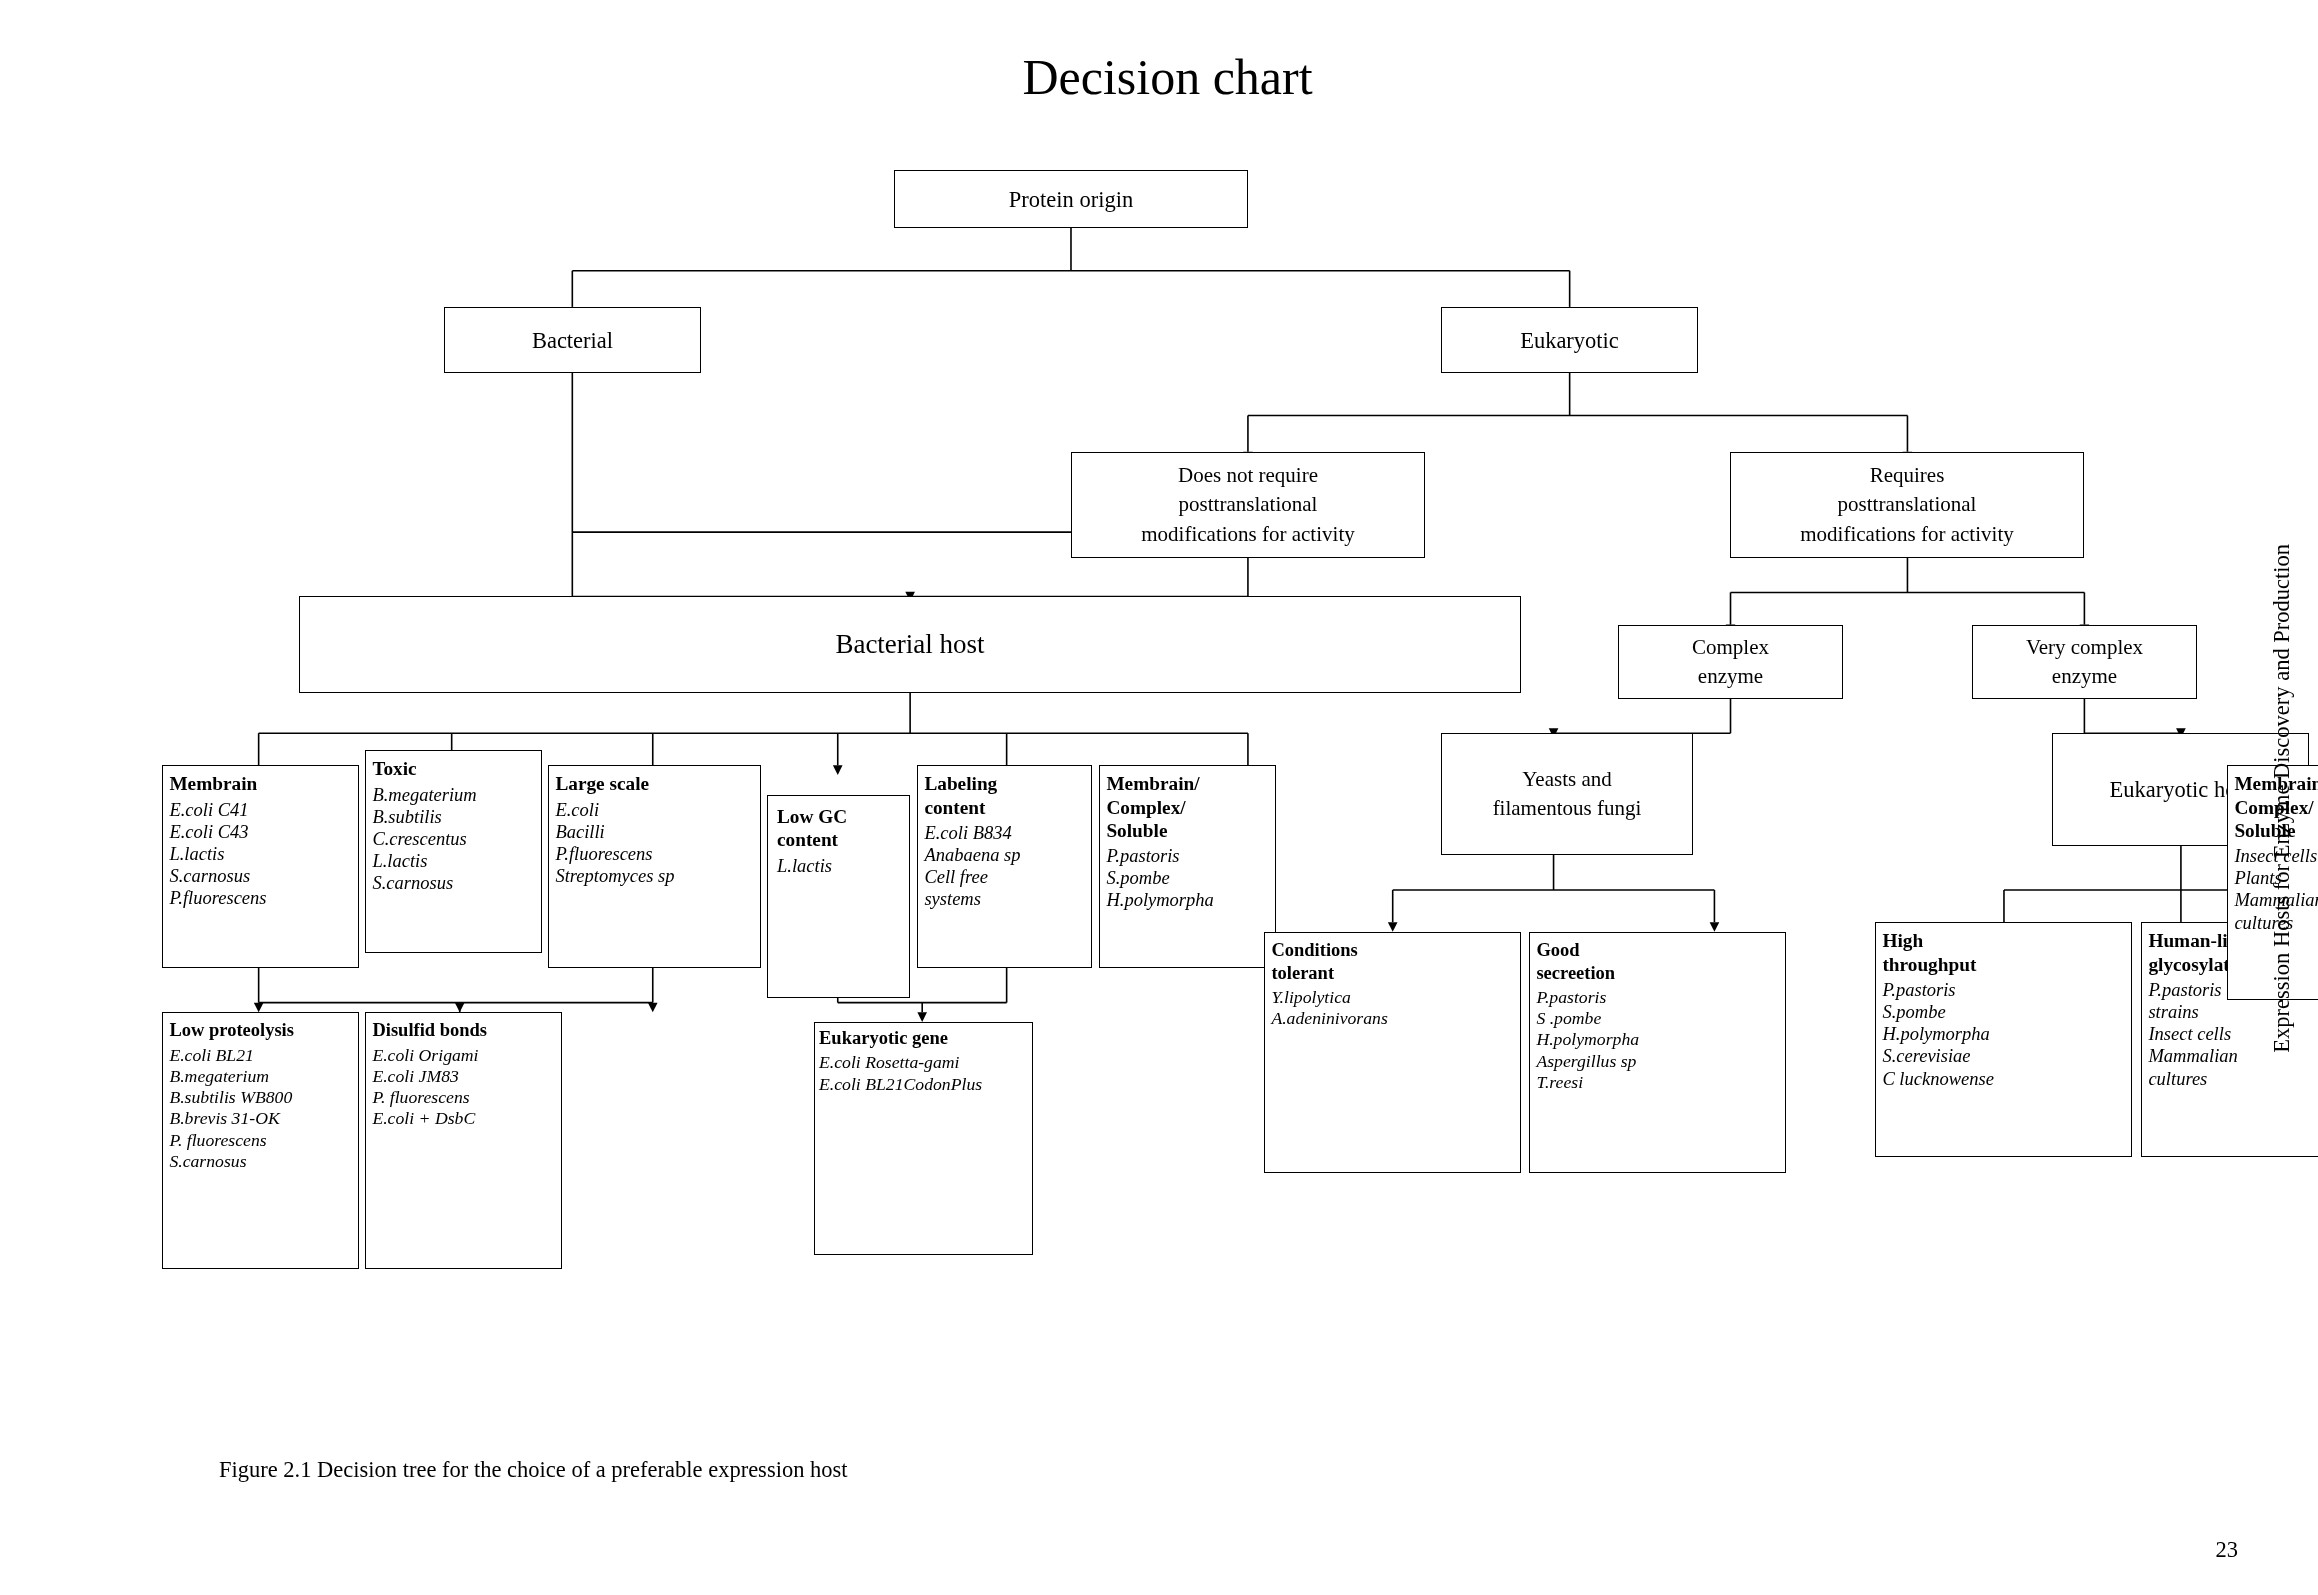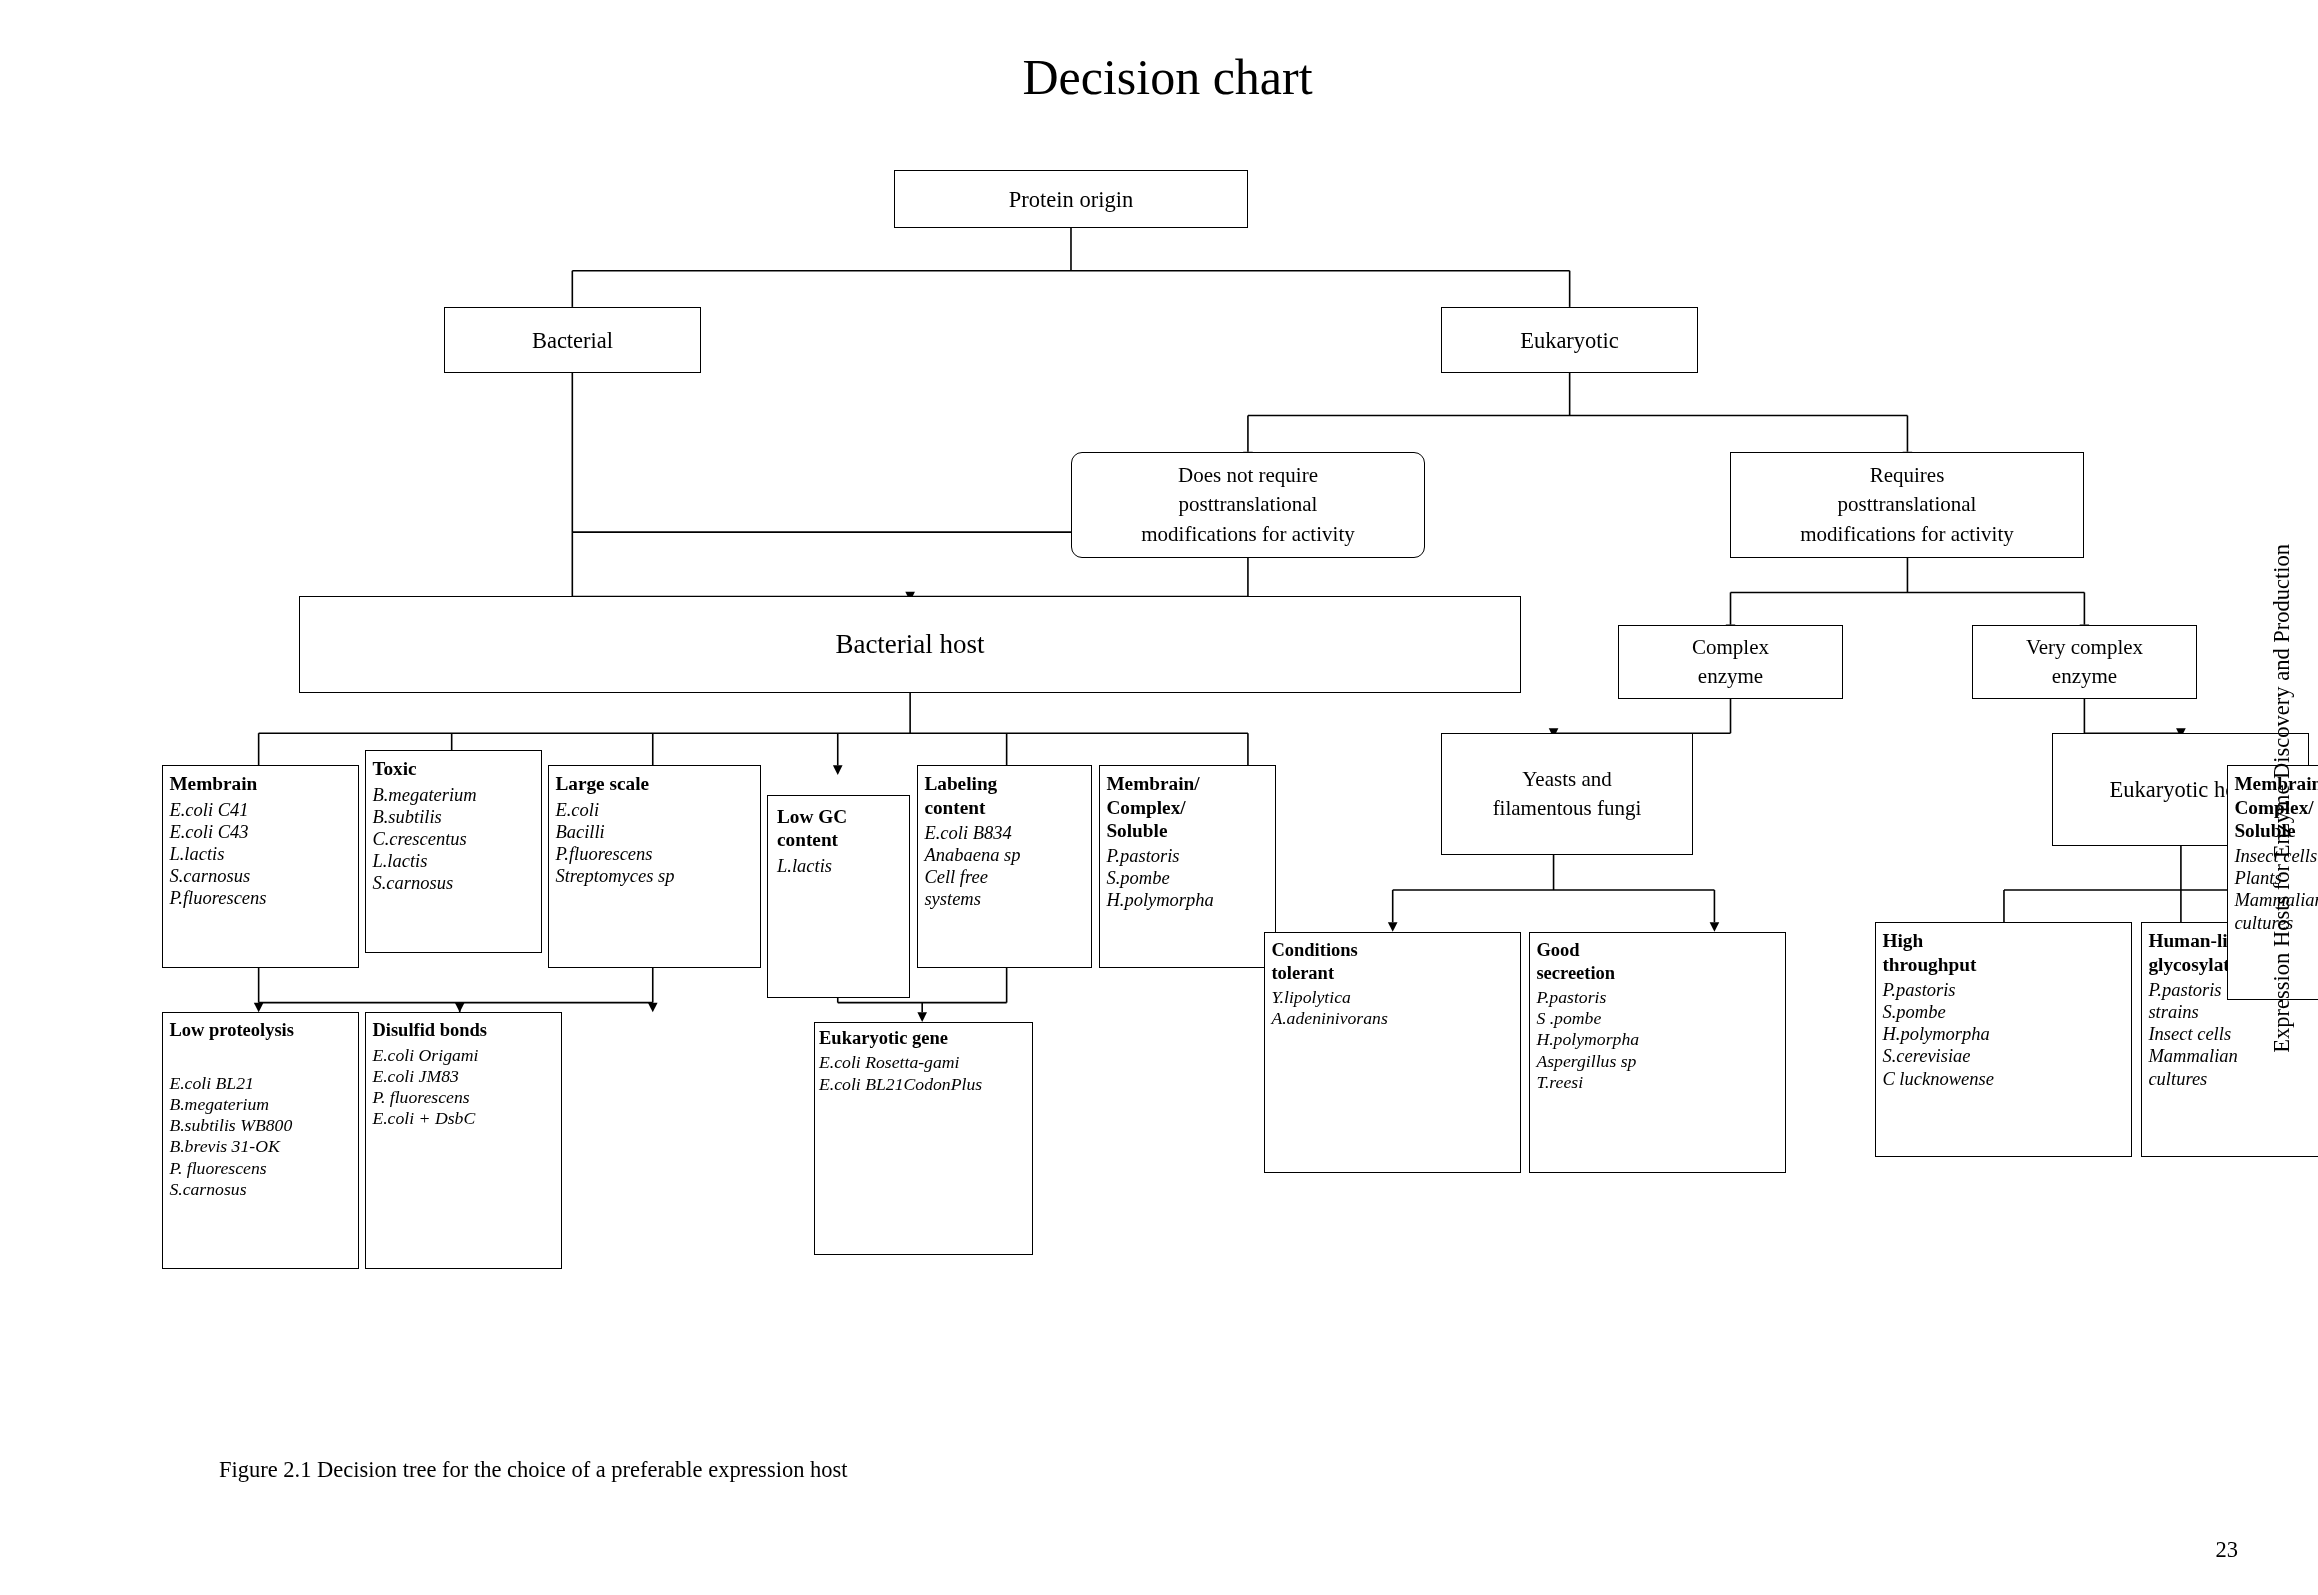--- a/index.html
+++ b/index.html
@@ -212,21 +212,21 @@
     </div>
 
     <div class="box" style="left:306px; top:161px; width:257px; height:66px; font-size:22.5px;">
       <span>Bacterial</span>
     </div>
 
     <div class="box" style="left:1303px; top:161px; width:257px; height:66px; font-size:22.5px;">
       <span>Eukaryotic</span>
     </div>
 
-    <div class="box" style="left:933px; top:306px; width:354px; height:106px; font-size:21px; line-height:1.4;border-radius:11px;">
+    <div class="box" style="left:933px; top:306px; width:354px; height:106px; font-size:21px; line-height:1.4;">
       <span style="white-space:pre-line;">Does not require
 posttranslational
 modifications for activity</span>
     </div>
 
     <div class="box" style="left:1592px; top:306px; width:354px; height:106px; font-size:21px; line-height:1.4;">
       <span style="white-space:pre-line;">Requires
 posttranslational
 modifications for activity</span>
     </div>
@@ -327,21 +327,21 @@
     <div class="box box-italic-content" style="left:2089px; top:619px; width:241px; height:235px; font-size:18.5px; text-align:left; padding:6.4px; align-items:flex-start; flex-direction:column; justify-content:flex-start;">
       <div style="font-weight:bold; font-size:19.3px; margin-bottom:3.2px; white-space:pre-line;">Membrain/
 Complex/
 Soluble</div>
       <div style="white-space:pre-line; font-style:italic;">Insect cells
 Plants
 Mammalian
 cultures</div>
     </div>
 
-    <div class="box box-italic-content" style="left:24px; top:866px; width:197px; height:257px; font-size:17.7px; text-align:left; padding:6.4px; align-items:flex-start; flex-direction:column; justify-content:flex-start;gap:28px;">
+    <div class="box box-italic-content" style="left:24px; top:866px; width:197px; height:257px; font-size:17.7px; text-align:left; padding:6.4px; align-items:flex-start; flex-direction:column; justify-content:flex-start;">
       <div style="font-weight:bold; font-size:18.5px; margin-bottom:3.2px;">Low proteolysis</div>
       <div style="white-space:pre-line; font-style:italic;"><em>E.coli</em> BL21
 <em>B.megaterium
 B.subtilis</em> WB800
 <em>B.brevis</em> 31-OK
 <em>P. fluorescens
 S.carnosus</em></div>
     </div>
 
     <div class="box box-italic-content" style="left:227px; top:866px; width:197px; height:257px; font-size:17.7px; text-align:left; padding:6.4px; align-items:flex-start; flex-direction:column; justify-content:flex-start;">

